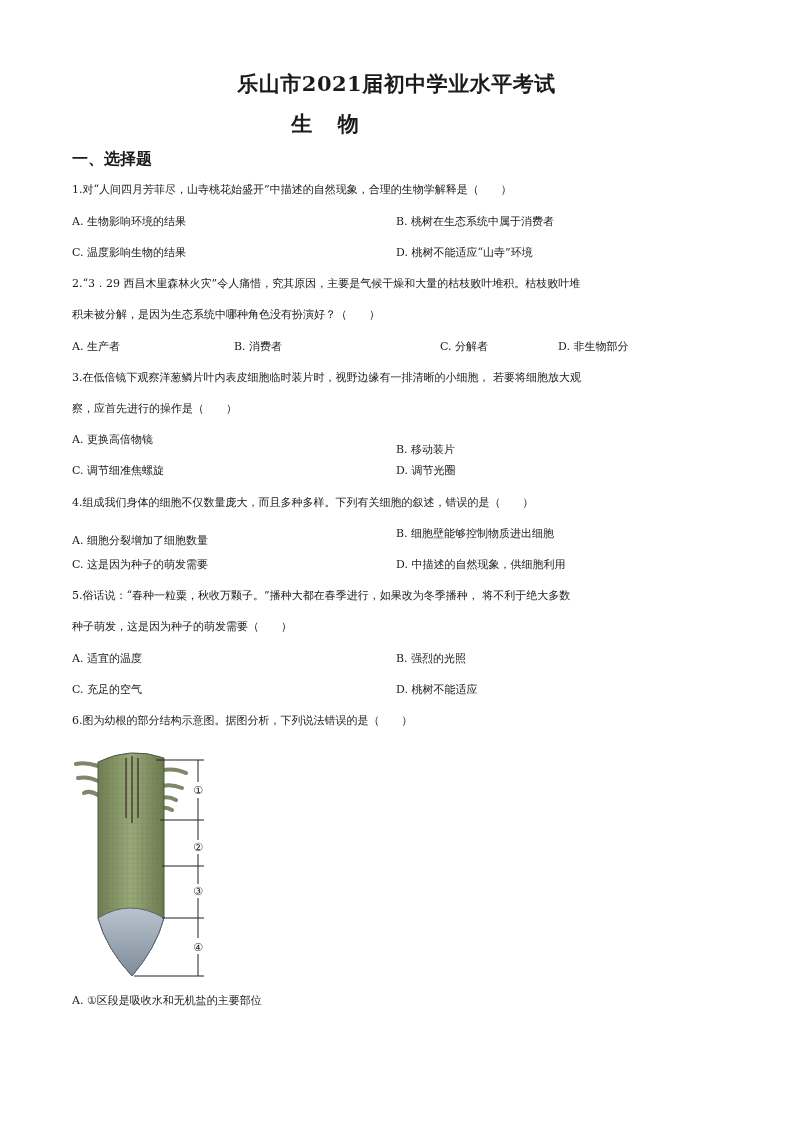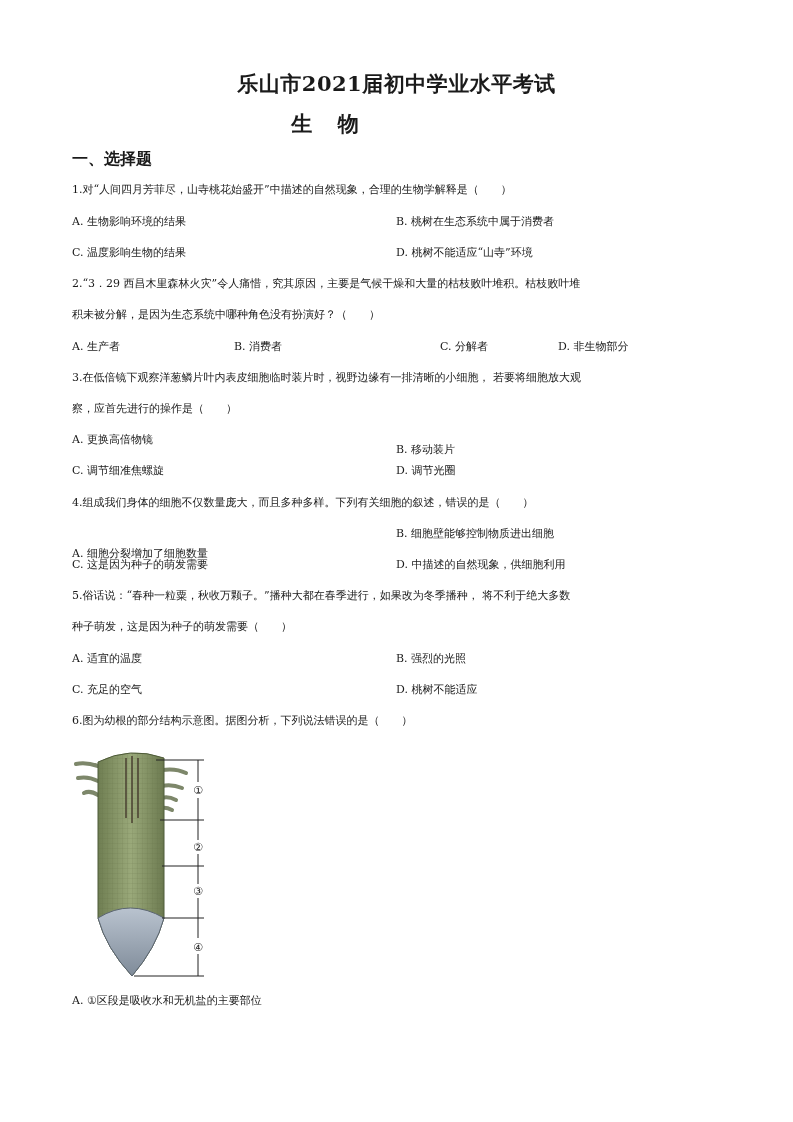--- a/index.html
+++ b/index.html
@@ -38,21 +38,21 @@
 <div class="line q2-opt-d" style="top:338px">D. 非生物部分</div>
 
 <div class="line" style="top:369px">3.在低倍镜下观察洋葱鳞片叶内表皮细胞临时装片时，视野边缘有一排清晰的小细胞， 若要将细胞放大观</div>
 <div class="line" style="top:400px">察，应首先进行的操作是（　　）</div>
 <div class="line" style="top:431px">A. 更换高倍物镜</div>
 <div class="line opt-b" style="top:441px">B. 移动装片</div>
 <div class="line" style="top:462px">C. 调节细准焦螺旋</div>
 <div class="line opt-b" style="top:462px">D. 调节光圈</div>
 
 <div class="line" style="top:494px">4.组成我们身体的细胞不仅数量庞大，而且多种多样。下列有关细胞的叙述，错误的是（　　）</div>
-<div class="line" style="top:545px">A. 细胞分裂增加了细胞数量</div>
+<div class="line" style="top:532px">A. 细胞分裂增加了细胞数量</div>
 <div class="line opt-b" style="top:525px">B. 细胞壁能够控制物质进出细胞</div>
 <div class="line" style="top:556px">C. 这是因为种子的萌发需要</div>
 <div class="line opt-b" style="top:556px">D. 中描述的自然现象，供细胞利用</div>
 
 <div class="line" style="top:587px">5.俗话说：“春种一粒粟，秋收万颗子。”播种大都在春季进行，如果改为冬季播种， 将不利于绝大多数</div>
 <div class="line" style="top:618px">种子萌发，这是因为种子的萌发需要（　　）</div>
 <div class="line" style="top:650px">A. 适宜的温度</div>
 <div class="line opt-b" style="top:650px">B. 强烈的光照</div>
 <div class="line" style="top:681px">C. 充足的空气</div>
 <div class="line opt-b" style="top:681px">D. 桃树不能适应</div>

